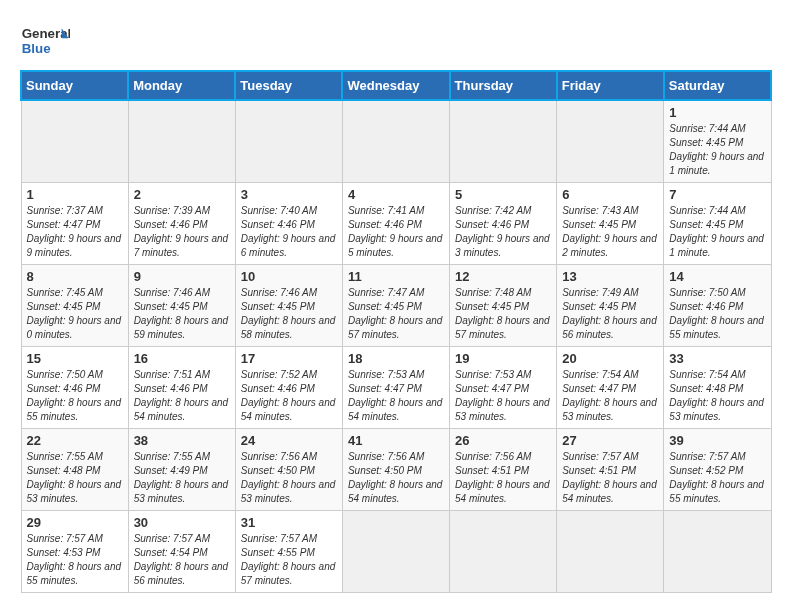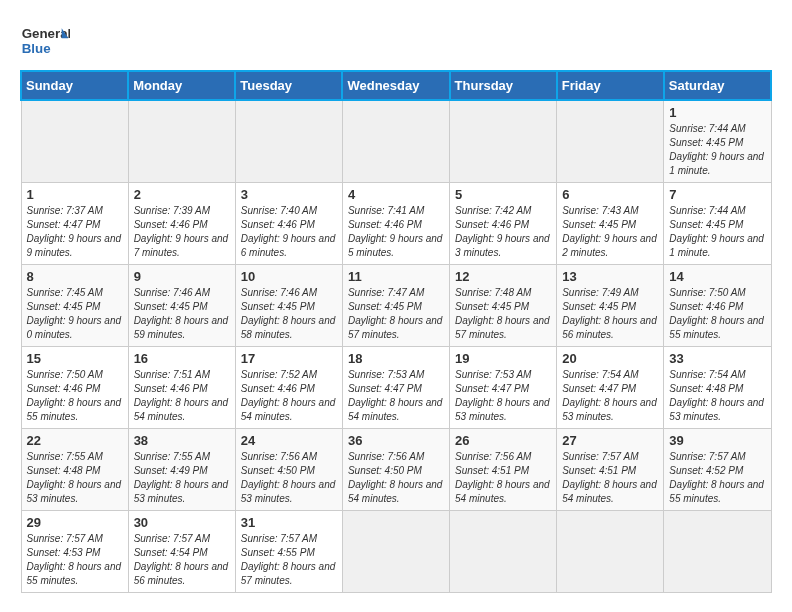--- a/index.html
+++ b/index.html
@@ -229,21 +229,21 @@
         </td>
         <td>
           <span class="day-number">38</span>
           <div class="day-info">Sunrise: 7:55 AM<br>Sunset: 4:49 PM<br>Daylight: 8 hours and 53 minutes.</div>
         </td>
         <td>
           <span class="day-number">24</span>
           <div class="day-info">Sunrise: 7:56 AM<br>Sunset: 4:50 PM<br>Daylight: 8 hours and 53 minutes.</div>
         </td>
         <td>
-          <span class="day-number">36</span>
+          <span class="day-number">41</span>
           <div class="day-info">Sunrise: 7:56 AM<br>Sunset: 4:50 PM<br>Daylight: 8 hours and 54 minutes.</div>
         </td>
         <td>
           <span class="day-number">26</span>
           <div class="day-info">Sunrise: 7:56 AM<br>Sunset: 4:51 PM<br>Daylight: 8 hours and 54 minutes.</div>
         </td>
         <td>
           <span class="day-number">27</span>
           <div class="day-info">Sunrise: 7:57 AM<br>Sunset: 4:51 PM<br>Daylight: 8 hours and 54 minutes.</div>
         </td>

